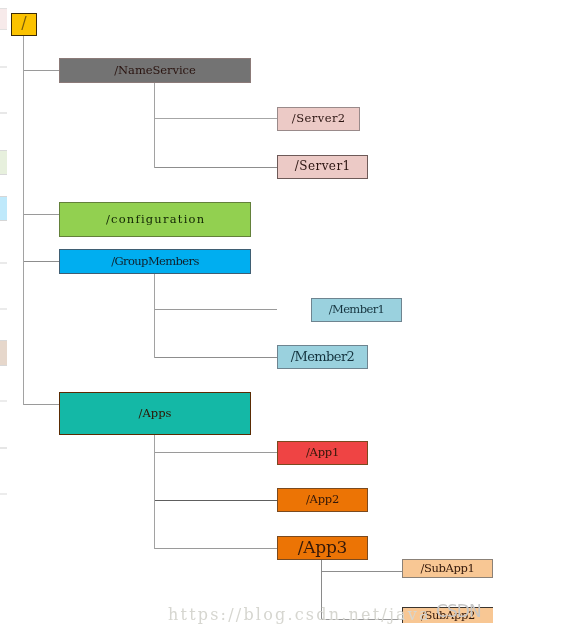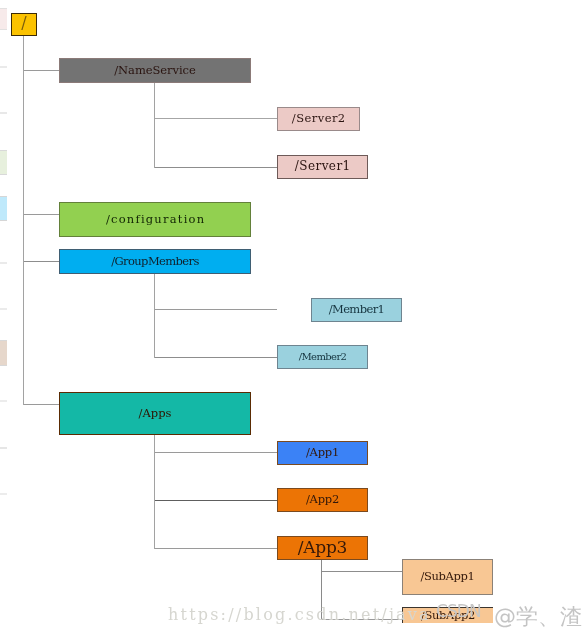--- a/index.html
+++ b/index.html
@@ -72,38 +72,37 @@
       <div class="node" style="left: 59px; top: 202px; width: 192px; height: 35px; background: rgb(146, 208, 80); border-color: rgb(99, 128, 58); color: rgb(17, 36, 4);">
         <span class="lbl" style="font-size: 11.5px; letter-spacing: 1.22px; margin-left: 1.22px;">/configuration</span>
       </div>
       <div class="node" style="left: 59px; top: 249px; width: 192px; height: 25px; background: rgb(0, 174, 240); border-color: rgb(63, 94, 115); color: rgb(16, 33, 44);">
         <span class="lbl" style="font-size: 11.5px; letter-spacing: -0.6px;">/GroupMembers</span>
       </div>
       <div class="node" style="left: 277px; top: 298px; width: 91px; height: 24px; background: rgb(154, 209, 222); border-color: rgb(110, 132, 144); color: rgb(21, 52, 63); margin-left: 34px;">
         <span class="lbl" style="font-size: 11.5px; letter-spacing: -0.6px;">/Member1</span>
       </div>
       <div class="node" style="left: 277px; top: 345px; width: 91px; height: 24px; background: rgb(154, 209, 222); border-color: rgb(110, 132, 144); color: rgb(21, 52, 63);">
-        <span class="lbl" style="font-size: 10px; letter-spacing: -0.6px;">/Member2</span>
+        <span class="lbl" style="font-size: 13px; letter-spacing: -0.6px;">/Member2</span>
       </div>
       <div class="node" style="left: 59px; top: 392px; width: 192px; height: 43px; background: #14b8a6; border-color: rgb(90, 43, 3); color: rgb(47, 20, 1);">
         <span class="lbl" style="font-size: 11.5px; letter-spacing: 0.05px; margin-left: 0.05px;">/Apps</span>
       </div>
-      <div class="node" style="left: 277px; top: 441px; width: 91px; height: 24px; background: #3b82f6; border-color: rgb(122, 74, 31); color: rgb(51, 24, 10);">
+      <div class="node" style="left: 277px; top: 441px; width: 91px; height: 24px; background: #ef4444; border-color: rgb(122, 74, 31); color: rgb(51, 24, 10);">
         <span class="lbl" style="font-size: 11.5px; letter-spacing: -0.25px;">/App1</span>
       </div>
       <div class="node" style="left: 277px; top: 488px; width: 91px; height: 24px; background: rgb(236, 116, 5); border-color: rgb(122, 74, 31); color: rgb(51, 24, 10);">
         <span class="lbl" style="font-size: 11.5px; letter-spacing: -0.25px;">/App2</span>
       </div>
       <div class="node" style="left: 277px; top: 536px; width: 91px; height: 24px; background: rgb(236, 116, 5); border-color: rgb(122, 74, 31); color: rgb(51, 24, 10);">
         <span class="lbl" style="font-size: 17px; letter-spacing: -0.25px;">/App3</span>
       </div>
-      <div class="node" style="left: 402px; top: 559px; width: 91px; height: 36px; background: rgb(248, 199, 148); border-color: rgb(139, 129, 119); color: rgb(51, 24, 10);">
+      <div class="node" style="left: 402px; top: 559px; width: 91px; height: 19px; background: rgb(248, 199, 148); border-color: rgb(139, 129, 119); color: rgb(51, 24, 10);">
         <span class="lbl" style="font-size: 11.5px; letter-spacing: -0.35px;">/SubApp1</span>
       </div>
       <div class="node" style="left: 402px; top: 607px; width: 91px; height: 16px; background: rgb(248, 199, 148); border-color: rgb(58, 52, 46); color: rgb(51, 24, 10); border-width: 1px 0px 0px 1px;">
         <span class="lbl" style="font-size: 11.5px; letter-spacing: -0.35px;">/SubApp2</span>
       </div>
     </div>
 
   <div class="wm" style="left:168px;top:605px;font-family:'DejaVu Serif',serif;font-size:16px;color:#d6d6d0;letter-spacing:2.2px;">https://blog.csdn.net/java</div>
   <div class="wm" style="left:436px;top:601px;font-family:'DejaVu Sans',sans-serif;font-size:17px;color:#c6c6c6;letter-spacing:-0.9px;">CSDN</div>
-  <div class="wm" style="left:494px;top:602px;font-family:'DejaVu Sans',sans-serif;font-size:22px;color:#c4c4c4;letter-spacing:0px;">@学、渣</div>
 </div>
 
 </body></html>

